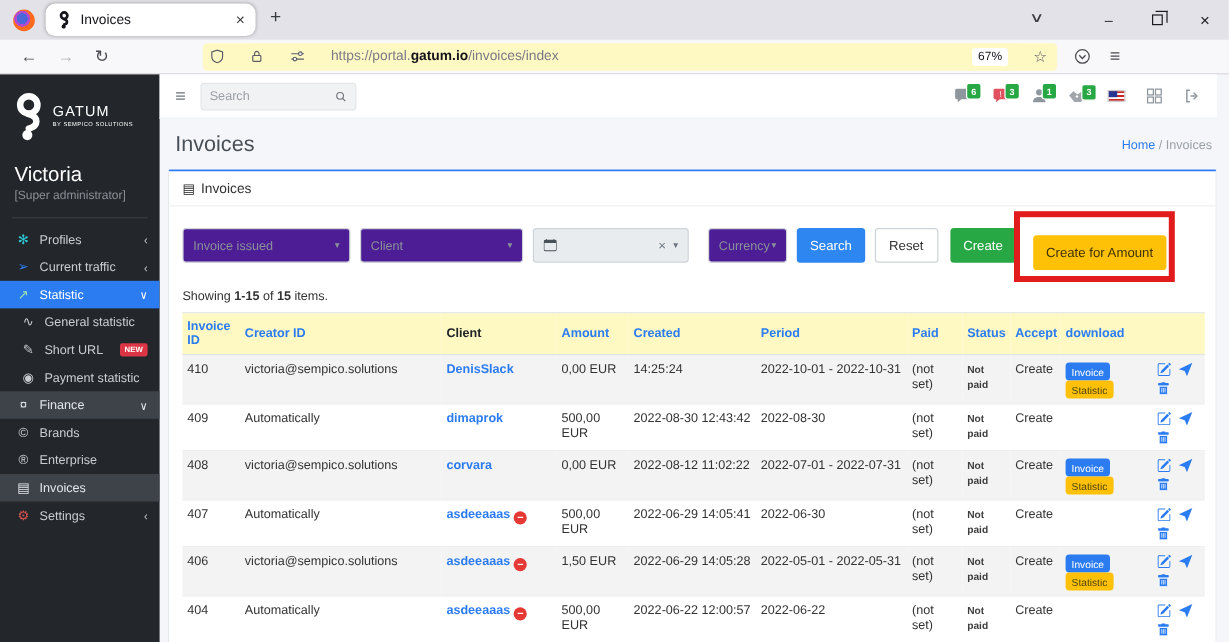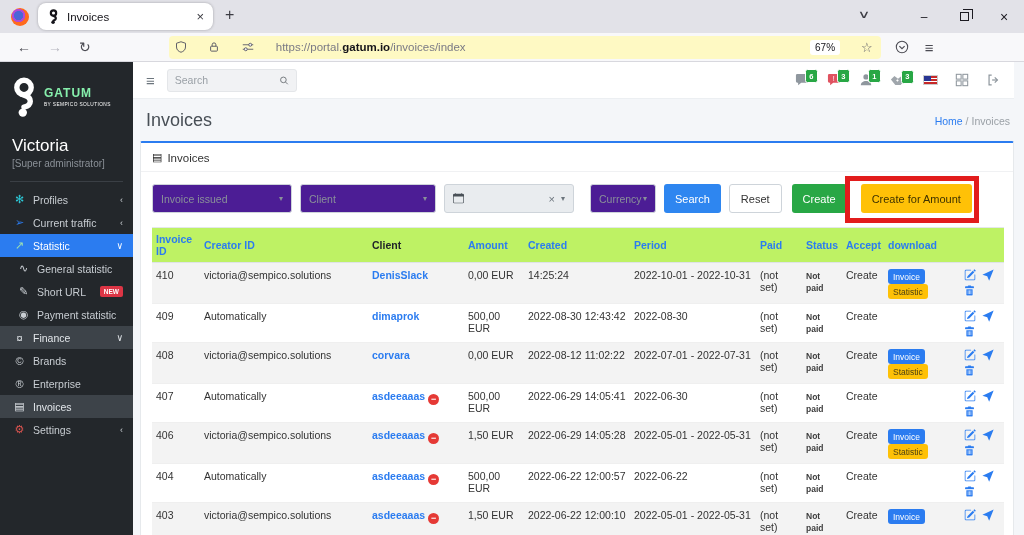--- a/index.html
+++ b/index.html
@@ -32,21 +32,21 @@
   .pocket-btn, .menu-btn { margin-left:14px; color:#4b4b53; display:flex; align-items:center; }
   .menu-btn { font-size:15px; margin-left:16px; margin-right:12px; }
 
   
   .app { display:flex; height:473px; position:relative; }
 
   
   .sidebar { width:133px; background:#23272b; color:#c8cdd2; flex-shrink:0; overflow:hidden; }
   .brand { display:flex; align-items:center; gap:8px; padding:14px 8px 10px 12px; }
   .brand-text { line-height:1.1; }
-  .brand-name { font-size:12px; font-weight:bold; color:#86efac; letter-spacing:1px; }
+  .brand-name { font-size:12px; font-weight:normal; color:#ffffff; letter-spacing:1px; }
   .brand-tagline { font-size:4.8px; color:#fff; letter-spacing:.4px; margin-top:2px; }
   .user-name { color:#fff; font-size:17px; padding:8px 12px 2px; font-weight:400; }
   .user-role { color:#8a9097; font-size:10px; padding:0 12px 8px; }
   .side-divider { border:none; border-top:1px solid #3a3f45; margin:4px 10px 6px; }
   .menu-item { display:flex; align-items:center; gap:7px; padding:5px 10px 5px 13px; font-size:10.5px; min-height:23px; cursor:default; }
   .menu-item.sub { padding-left:17px; }
   .menu-item.active { background:#2b7cf0; color:#fff; }
   .menu-item.highlight { background:#3d4349; color:#e2e6ea; }
   .mi-icon { width:13px; font-size:11px; text-align:center; flex-shrink:0; }
   .mi-label { flex:1; white-space:nowrap; overflow:hidden; }
@@ -82,26 +82,26 @@
   .f-select .caret { color:#8a9199; font-size:8px; }
   .f-date { width:130px; height:29px; background:#e9ecef; border:1px solid #ced4da; border-radius:3px; display:flex; align-items:center; padding:0 8px; gap:6px; color:#495057; }
   .f-date .spacer { flex:1; }
   .f-date .clear-x { font-size:11px; color:#6c757d; }
   .btn { height:29px; border-radius:3px; border:none; font-size:11px; padding:0 11px; font-family:"Liberation Sans",sans-serif; cursor:default; }
   .btn-search { background:#2e86f0; color:#fff; }
   .btn-reset { background:#fff; border:1px solid #ced4da; color:#333; }
   .btn-create { background:#28a745; color:#fff; margin-left:2px; }
   .annotate { position:relative; display:inline-block; margin-left:6px; }
   .annotate::before { content:''; position:absolute; left:-16px; right:-7px; top:-8px; bottom:-10px; border:5px solid #e21c1c; z-index:5; pointer-events:none; }
-  .btn-amount { background:#ffc107; color:#3e3200; font-weight:400; position:relative; z-index:2; }
+  .btn-amount { background:#ffc107; color:#3e3200; font-weight:400; position:relative; z-index:2;margin-top:12px; }
 
   .summary { font-size:10.5px; color:#333; padding:2px 11px 7px; }
 
   table { border-collapse:collapse; table-layout:fixed; width:calc(100% - 22px); margin:0 11px; font-size:10.5px; color:#333; }
-  th { text-align:left; padding:5px 4px; border-top:1px solid #e4e7ea; border-bottom:1px solid #dfe3e7; font-size:10.5px; background:#bef264; }
+  th { text-align:left; padding:5px 4px; border-top:1px solid #e4e7ea; border-bottom:1px solid #dfe3e7; font-size:10.5px; background:#fef9c3; }
   th.th-link { color:#2b7cf0; }
   th.th-plain { color:#212529; }
   td { padding:6px 4px 4px; border-bottom:1px solid #efefef; vertical-align:top; }
   tbody tr:nth-child(odd) { background:#f3f3f3; }
   .client-link { color:#2b7cf0; font-weight:bold; text-decoration:none; font-size:10.5px; }
   .blocked-dot { display:inline-flex; align-items:center; justify-content:center; width:11px; height:11px; border-radius:50%; background:#e53935; color:#fff; font-size:9px; font-weight:bold; margin-left:3px; vertical-align:-2px; }
   .status-np { font-size:8.5px; font-weight:bold; color:#3d3d3d; }
   .dl-badge { display:inline-block; font-size:8.5px; padding:2.5px 5px; border-radius:3px; margin-right:20px; }
   .dl-invoice { background:#2b7cf0; color:#fff; }
   .dl-statistic { background:#fec107; color:#4c4114; }
@@ -333,20 +333,23 @@
               <span class="caret">▾</span>
           </div>
           <button class="btn btn-search">Search</button>
           <button class="btn btn-reset">Reset</button>
           <button class="btn btn-create">Create</button>
           <span class="annotate">
             <button class="btn btn-amount">Create for Amount</button>
           </span>
         </div>
 
+        <div class="summary">
+          <span>Showing </span><b>1-15</b><span> of </span><b>15</b><span> items.</span>
+        </div>
 
         <table>
           <colgroup>
             <col style="width:48px">
               <col style="width:168px">
               <col style="width:96px">
               <col style="width:60px">
             <col style="width:106px">
               <col style="width:126px">
               <col style="width:46px">

